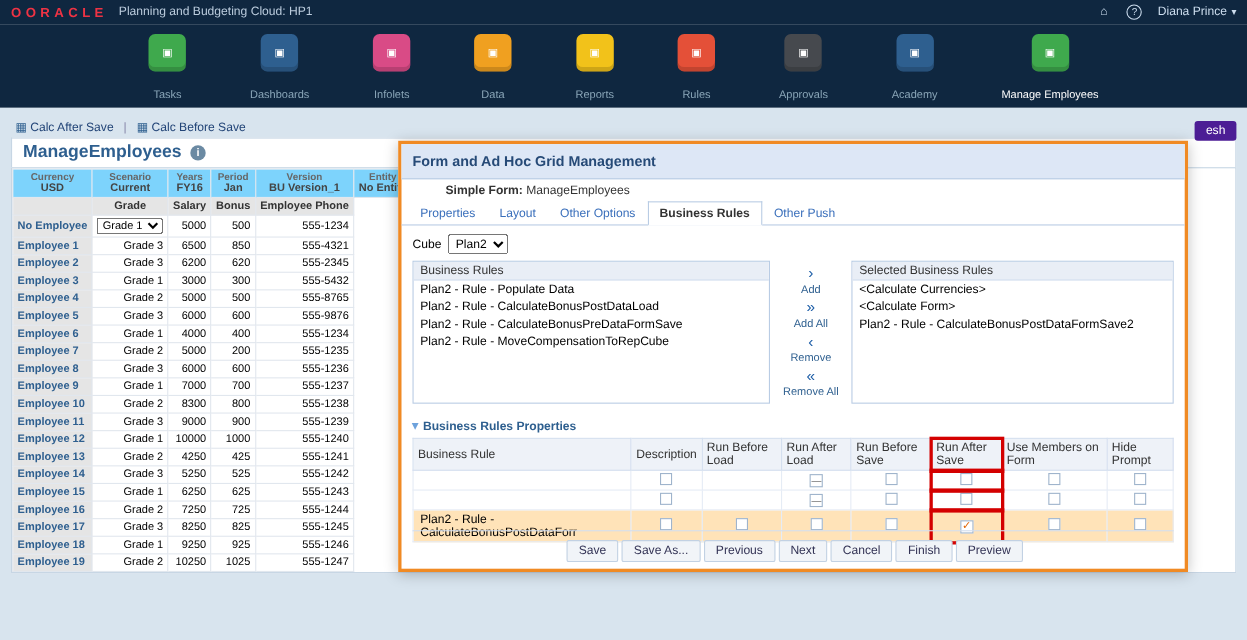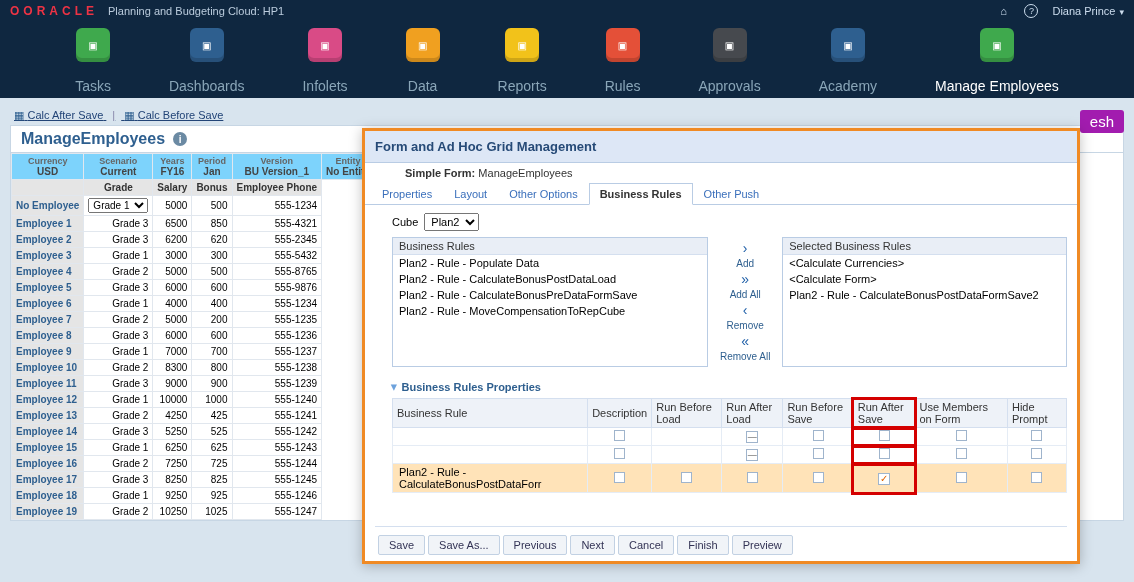--- a/index.html
+++ b/index.html
@@ -12,50 +12,50 @@
   .oracle-logo span { color:#e34; }
   .app-title { margin-left:10px; font-size:11px; color:#bcd; }
   .topbar-right { margin-left:auto; display:flex; align-items:center; gap:14px; font-size:11px; color:#cde; }
   .topbar-right .icon { width:14px; height:14px; display:inline-flex; align-items:center; justify-content:center; }
   .chevron-down { font-size:9px; margin-left:4px; }
 
   
   .navrow { background:#0f2740; height:76px; display:flex; justify-content:center; align-items:center; gap:58px; padding-top:2px; }
   .nav-item { display:flex; flex-direction:column; align-items:center; gap:6px; color:#9db; font-size:10px; }
   .nav-sq { width:34px; height:34px; border-radius:6px; display:flex; align-items:center; justify-content:center; color:#fff; box-shadow: inset 0 -4px 0 rgba(0,0,0,.15); }
-  .nav-label { color:#8aa6b8; font-size:14px; white-space:nowrap; text-align:center;margin-top:10px; }
+  .nav-label { color:#8aa6b8; font-size:10px; white-space:nowrap; text-align:center;margin-top:10px; }
 
   
   .work { background:#d8e4ee; height:484px; padding:8px 10px; position:relative; }
-  .subtabs { font-size:11px; color:#247; padding:3px 4px;text-decoration:underline; }
+  .subtabs { font-size:11px; color:#247; padding:3px 4px; }
   .subtabs .sep { color:#88a; margin:0 6px; }
   .subtabs a { color:#247; }
   .sheet-title { background:#fff; padding:4px 10px; font-size:16px; color:#2e5f8f; font-weight:bold; display:flex; align-items:center; gap:8px; border:1px solid #c7d6e4; border-bottom:none; }
   .info-icon { width:14px; height:14px; border-radius:50%; background:#6b8aa3; color:#fff; font-size:10px; display:flex; align-items:center; justify-content:center; }
 
   
   .grid { background:#fff; border:1px solid #c7d6e4; font-size:10px; }
   .grid table { border-collapse:collapse; width:350px; }
   .grid th, .grid td { border:1px solid #e1e7ee; padding:2px 4px; white-space:nowrap; text-align:right; height:16px; }
   .grid th { background:#e5e5e5; font-weight:bold; color:#333; }
   .grid .lh { text-align:left; color:#2e5f8f; }
   .povrow td { text-align:center; background:#7dd3fc; color:#444;font-weight:bold; }
   .colhead th { text-align:center; }
   .gradecell { text-align:left; }
   select.grade-select { font-size:10px; width:60px; }
 
   
-  .dialog { position:absolute; left:362px; top:30px; width:718px; height:436px; background:#fff; border:3px solid #f08a24; box-shadow:0 2px 12px rgba(0,0,0,.25); }
+  .dialog { position:absolute; left:362px; top:30px; width:718px; height:392px; background:#fff; border:3px solid #f08a24; box-shadow:0 2px 12px rgba(0,0,0,.25); }
   .dlg-title { background:#dde7f6; color:#264a77; font-weight:bold; font-size:13px; padding:8px 10px; border-bottom:1px solid #b9cce4; }
   .dlg-sub { padding:4px 10px; font-size:11px; color:#333; }
   .dlg-sub b { color:#333;margin-left:30px; }
   .tabbar { display:flex; gap:0; border-bottom:1px solid #b9cce4; padding:0 6px; }
   .tabbar .tab { padding:4px 10px; font-size:11px; color:#3a6fbb; border:1px solid transparent; border-bottom:none; cursor:pointer; }
   .tabbar .tab.active { background:#fff; border-color:#b9cce4; border-bottom:1px solid #fff; margin-bottom:-1px; font-weight:bold; color:#333; }
-  .dlg-body { padding:8px 10px;margin-left:17px; }
+  .dlg-body { padding:8px 10px; }
   .cube-row { font-size:11px; display:flex; align-items:center; gap:6px; margin-bottom:6px; }
   .cube-row select { font-size:11px; padding:1px 2px; }
   .pick { display:flex; gap:6px; }
   .pick-box { border:1px solid #b9cce4; flex:1; height:130px; overflow:hidden; }
   .pick-head { background:#e9eef6; font-size:11px; padding:2px 6px; color:#333; border-bottom:1px solid #d4dfef; }
   .pick-list { font-size:11px; }
   .pick-list div { padding:2px 6px; cursor:pointer; }
   .pick-mid { width:62px; display:flex; flex-direction:column; align-items:center; justify-content:flex-start; gap:3px; padding-top:4px; }
   .pick-mid a { color:#2e5f8f; font-size:10px; text-align:center; }
   .pick-mid .arrow { color:#1f5fa8; font-size:14px; line-height:1; }
@@ -66,24 +66,24 @@
   .proptable th { background:#eef2f8; border:1px solid #d4dfef; padding:2px 4px; font-weight:normal; color:#333; text-align:left; }
   .proptable td { border:1px solid #e5ecf5; padding:0; text-align:center; height:18px; }
   .proptable td.rlabel { text-align:left; padding:2px 6px; }
   .proptable tr.selrow td { background:#ffe3b8; }
   .cb { width:12px; height:12px; display:inline-block; border:1px solid #9fb4cc; background:#fff; }
   .cb.checked::after { content:"✓"; color:#e26400; font-size:10px; line-height:10px; display:block; text-align:center; }
   .cb.dash::after { content:"—"; color:#666; font-size:9px; line-height:10px; display:block; text-align:center; }
   .cb.box { width:11px; height:11px; }
   .col-highlight { outline:3px solid #d40000; outline-offset:-1px; }
 
-  .dlg-footer { position:absolute; bottom:6px; right:10px; left:10px; border-top:1px solid #d4dfef; padding-top:8px; text-align:left; }
+  .dlg-footer { position:absolute; bottom:6px; right:10px; left:10px; border-top:1px solid #d4dfef; padding-top:8px; text-align:center; }
   .btn { display:inline-block; background:#f1f4f8; border:1px solid #c2d1e3; border-radius:2px; padding:3px 10px; font-size:11px; color:#335; margin-left:3px; cursor:pointer; }
 
-  .orange-btn { position:absolute; right:10px; top:12px; background:#a21caf; color:#fff; border-radius:3px; padding:3px 10px; font-size:15px; }
+  .orange-btn { position:absolute; right:10px; top:12px; background:#4c1d95; color:#fff; border-radius:3px; padding:3px 10px; font-size:11px; }
 
 </style>
 </head>
 <body>
 
 <div class="topbar">
   <span class="oracle-logo"><span>O</span><span style="letter-spacing:4px;">ORACLE</span></span>
   <span class="app-title">Planning and Budgeting Cloud: HP1</span>
   <div class="topbar-right">
     <span class="icon">⌂</span>

